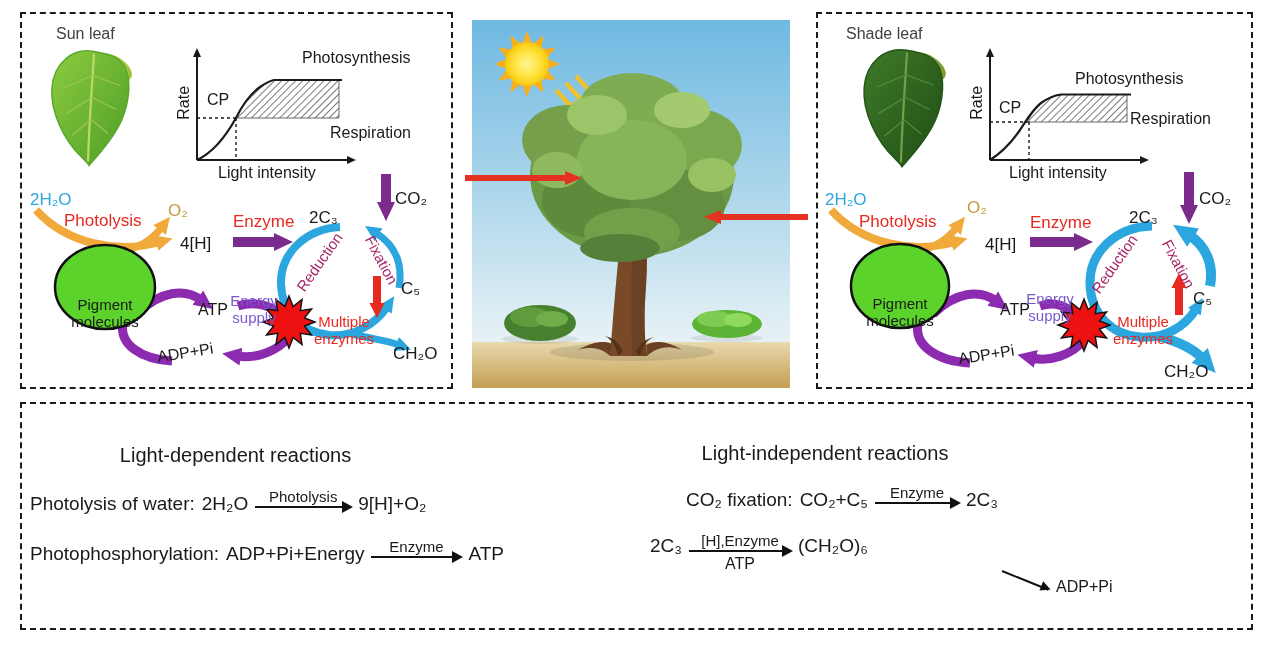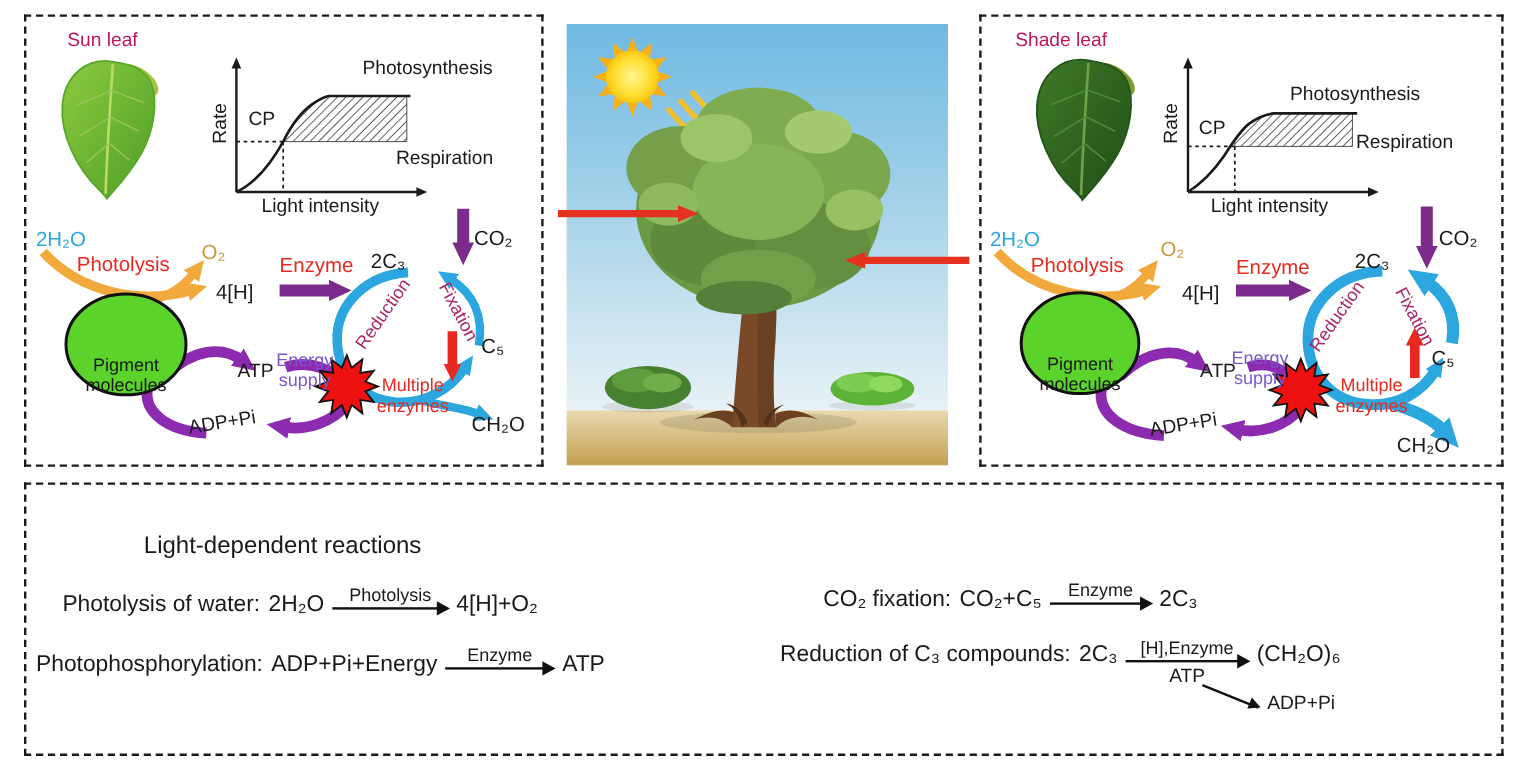--- a/index.html
+++ b/index.html
@@ -17,21 +17,21 @@
   .rx-arrow .top{font-size:15px;margin-bottom:1px;}
   .rx-arrow .bottom{font-size:16px;margin-top:3px;}
   .rx-arrow.with-below{margin-bottom:-16px;}
   .rx-line{position:relative;height:2px;background:#111;width:100%;}
   .rx-line::after{content:"";position:absolute;right:-2px;top:-5px;
     border-left:11px solid #111;border-top:6px solid transparent;border-bottom:6px solid transparent;}
   .byp-arrow{position:absolute;width:50px;height:2px;background:#111;
     transform:rotate(22deg);transform-origin:left center;}
   .byp-arrow::after{content:"";position:absolute;right:-2px;top:-5px;
     border-left:10px solid #111;border-top:5px solid transparent;border-bottom:5px solid transparent;}
-  .title-sm{font-size:16px;color:#be185d;}
+  .title-sm{font-size:16px;color:#404040;}
   .heading{font-size:20px;}
 </style>
 </head>
 <body>
 
 <div id="canvas">
 
   <div class="panel" style="left:20px;top:12px;width:433px;height:377px;">
 
     <svg class="cyc-svg" width="429" height="373" viewBox="0 0 429 373">
@@ -310,53 +310,53 @@
     <span class="abs" style="left:326px;top:242px;width:68px;text-align:center;color:#A92668;font-size:15px;transform:rotate(62deg);">Fixation</span>
     <span class="abs wrap" style="left:290px;top:272px;width:70px;color:#E8291F;font-size:15px;">Multiple enzymes</span>
     <span class="abs" style="left:375px;top:276px;font-size:17px;">C₅</span>
     <span class="abs" style="left:346px;top:349px;font-size:17px;">CH₂O</span>
   </div>
 
   <div class="panel" style="left:20px;top:402px;width:1233px;height:228px;">
 
     <span class="abs heading" style="left:86px;top:40px;width:255px;text-align:center;">Light-dependent reactions</span>
 
-    <div class="rx-row" style="left:8px;top:84px;margin-left:22px;">
+    <div class="rx-row" style="left:8px;top:84px;">
       <span>Photolysis of water:</span>
       <span>2H₂O</span>
       <span class="rx-arrow" style="width:96px;">
         <span class="top">Photolysis</span>
         <span class="rx-line"></span>
       </span>
-      <span>4[H]+O₂</span>
+      <span>9[H]+O₂</span>
     </div>
 
     <div class="rx-row" style="left:8px;top:134px;">
       <span>Photophosphorylation:</span>
       <span>ADP+Pi+Energy</span>
       <span class="rx-arrow" style="width:90px;">
         <span class="top">Enzyme</span>
         <span class="rx-line"></span>
       </span>
       <span>ATP</span>
     </div>
 
+    <span class="abs heading" style="left:669px;top:38px;width:268px;text-align:center;">Light-independent reactions</span>
 
     <div class="rx-row" style="left:628px;top:80px;margin-left:36px;">
       <span>CO₂ fixation:</span>
       <span>CO₂+C₅</span>
       <span class="rx-arrow" style="width:84px;">
         <span class="top">Enzyme</span>
         <span class="rx-line"></span>
       </span>
       <span>2C₃</span>
     </div>
 
     <div class="rx-row" style="left:628px;top:128px;">
-      <span>Reduction of C₃ compounds:</span>
       <span>2C₃</span>
       <span class="rx-arrow with-below" style="width:102px;">
         <span class="top">[H],Enzyme</span>
         <span class="rx-line"></span>
         <span class="bottom">ATP</span>
       </span>
       <span>(CH₂O)₆</span>
       <span class="byp-arrow" style="left:352px;top:38px;"></span>
       <span class="abs" style="left:406px;top:46px;font-size:16px;">ADP+Pi</span>
     </div>

